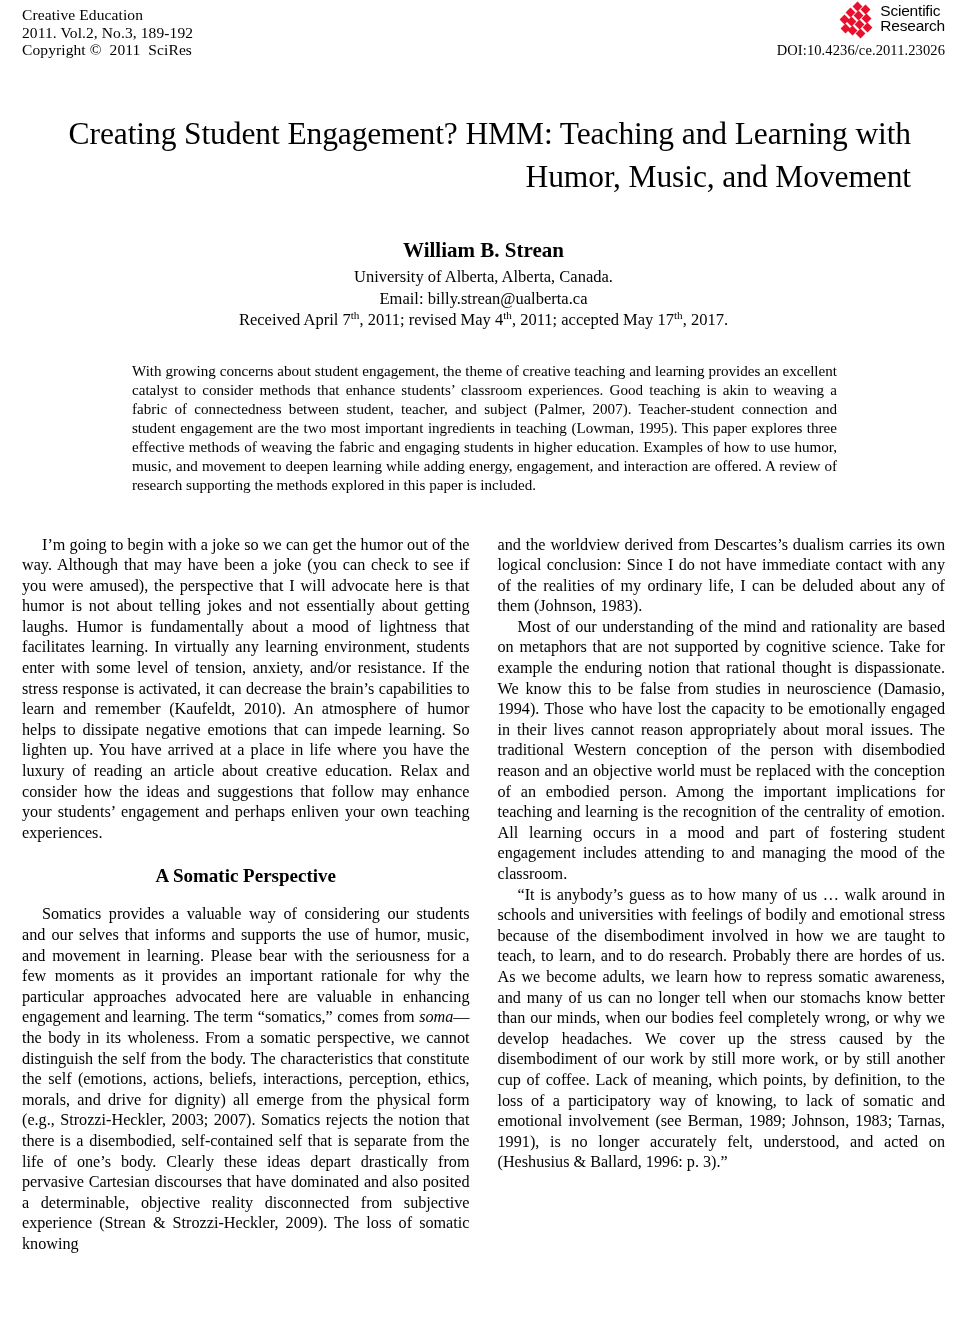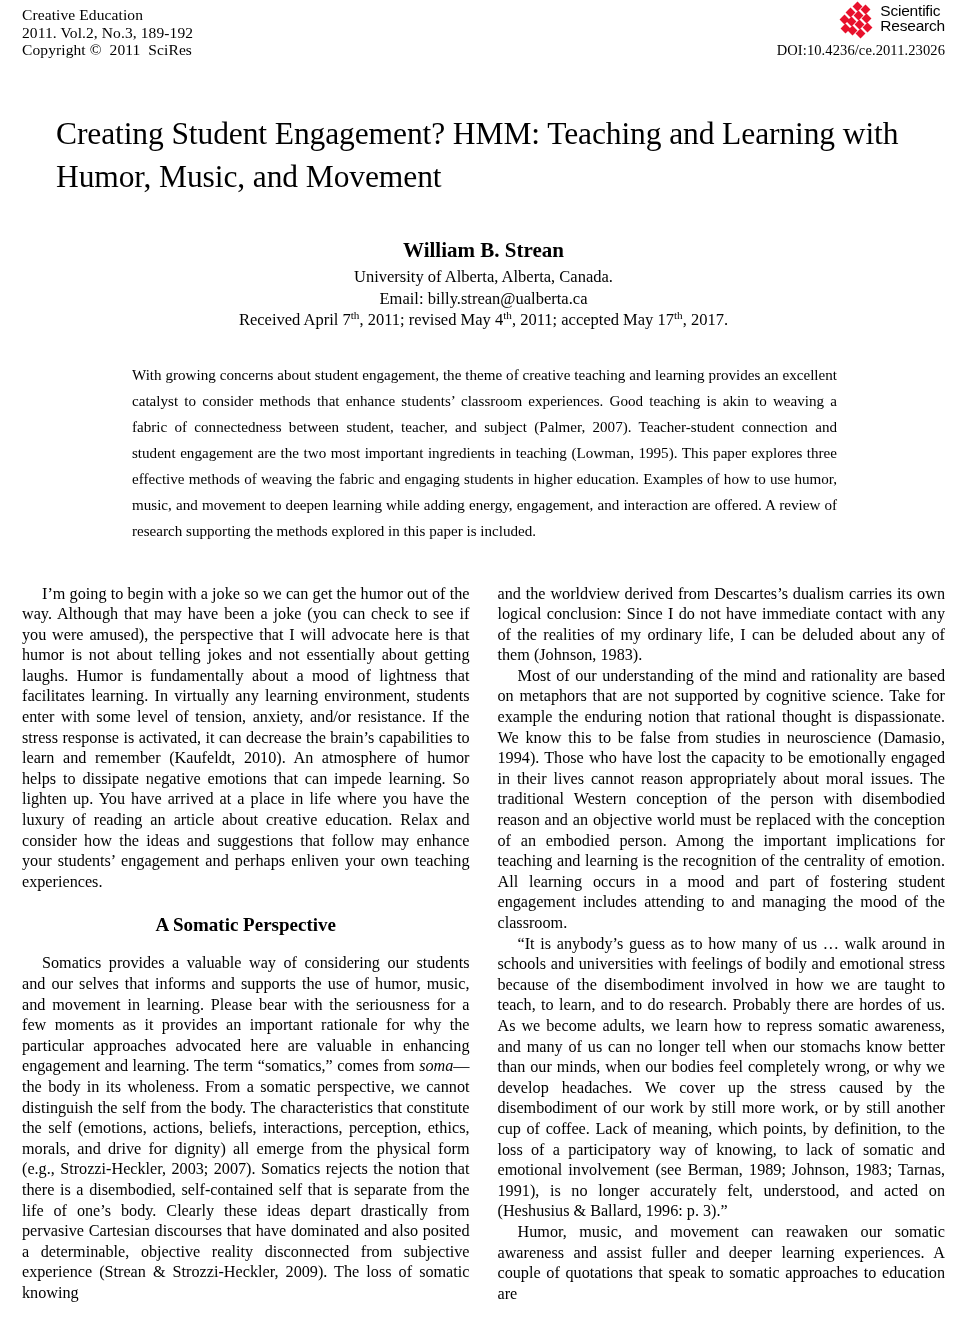--- a/index.html
+++ b/index.html
@@ -70,21 +70,21 @@
   .doi {
     position: absolute;
     right: 0;
     top: 42px;
     font-size: 14.5px;
     letter-spacing: 0.1px;
   }
 
   
   .title {
-    text-align: left;
+    text-align: right;
     font-size: 31.5px;
     line-height: 43px;
     font-weight: normal;
     margin: 44px 34px 0 34px;
     letter-spacing: -0.1px;
   }
 
   
   .authors {
     text-align: center;
@@ -101,21 +101,21 @@
     font-size: 16.5px;
     line-height: 21.5px;
   }
   .affiliation { margin-top: 3px; }
   sup { font-size: 0.68em; vertical-align: super; line-height: 0; }
 
   
   .abstract {
     margin: 31px 108px 0 110px;
     font-size: 15.1px;
-    line-height: 26px;
+    line-height: 19px;
     text-align: justify;
     text-justify: inter-word;
   }
   .keywords {
     margin: 20px 108px 0 110px;
     font-size: 15.1px;
     line-height: 19.6px;
   }
   .keywords em { font-style: italic; }
 
@@ -201,18 +201,17 @@
     <div class="col">
       <p>I’m going to begin with a joke so we can get the humor out of the way. Although that may have been a joke (you can check to see if you were amused), the perspective that I will advocate here is that humor is not about telling jokes and not essentially about getting laughs. Humor is fundamentally about a mood of lightness that facilitates learning. In virtually any learning environment, students enter with some level of tension, anxiety, and/or resistance. If the stress response is activated, it can decrease the brain’s capabilities to learn and remember (Kaufeldt, 2010). An atmosphere of humor helps to dissipate negative emotions that can impede learning. So lighten up. You have arrived at a place in life where you have the luxury of reading an article about creative education. Relax and consider how the ideas and suggestions that follow may enhance your students’ engagement and perhaps enliven your own teaching experiences.</p>
       <h2>A Somatic Perspective</h2>
       <p><span>Somatics provides a valuable way of considering our students and our selves that informs and supports the use of humor, music, and movement in learning. Please bear with the seriousness for a few moments as it provides an important rationale for why the particular approaches advocated here are valuable in enhancing engagement and learning. The term “somatics,” comes from </span><em>soma</em><span>—the body in its wholeness. From a somatic perspective, we cannot distinguish the self from the body. The characteristics that constitute the self (emotions, actions, beliefs, interactions, perception, ethics, morals, and drive for dignity) all emerge from the physical form (e.g., Strozzi-Heckler, 2003; 2007). Somatics rejects the notion that there is a disembodied, self-contained self that is separate from the life of one’s body. Clearly these ideas depart drastically from pervasive Cartesian discourses that have dominated and also posited a determinable, objective reality disconnected from subjective experience (Strean &amp; Strozzi-Heckler, 2009). The loss of somatic knowing</span></p>
     </div>
 
     <div class="col">
       <p class="no-indent">and the worldview derived from Descartes’s dualism carries its own logical conclusion: Since I do not have immediate contact with any of the realities of my ordinary life, I can be deluded about any of them (Johnson, 1983).</p>
       <p>Most of our understanding of the mind and rationality are based on metaphors that are not supported by cognitive science. Take for example the enduring notion that rational thought is dispassionate. We know this to be false from studies in neuroscience (Damasio, 1994). Those who have lost the capacity to be emotionally engaged in their lives cannot reason appropriately about moral issues. The traditional Western conception of the person with disembodied reason and an objective world must be replaced with the conception of an embodied person. Among the important implications for teaching and learning is the recognition of the centrality of emotion. All learning occurs in a mood and part of fostering student engagement includes attending to and managing the mood of the classroom.</p>
       <p>“It is anybody’s guess as to how many of us … walk around in schools and universities with feelings of bodily and emotional stress because of the disembodiment involved in how we are taught to teach, to learn, and to do research. Probably there are hordes of us. As we become adults, we learn how to repress somatic awareness, and many of us can no longer tell when our stomachs know better than our minds, when our bodies feel completely wrong, or why we develop headaches. We cover up the stress caused by the disembodiment of our work by still more work, or by still another cup of coffee. Lack of meaning, which points, by definition, to the loss of a participatory way of knowing, to lack of somatic and emotional involvement (see Berman, 1989; Johnson, 1983; Tarnas, 1991), is no longer accurately felt, understood, and acted on (Heshusius &amp; Ballard, 1996: p. 3).”</p>
-      <p>Humor, music, and movement can reawaken our somatic awareness and assist fuller and deeper learning experiences. A couple of quotations that speak to somatic approaches to education are</p>
     </div>
 
   </div>
 
 </div>
 
 </body></html>

